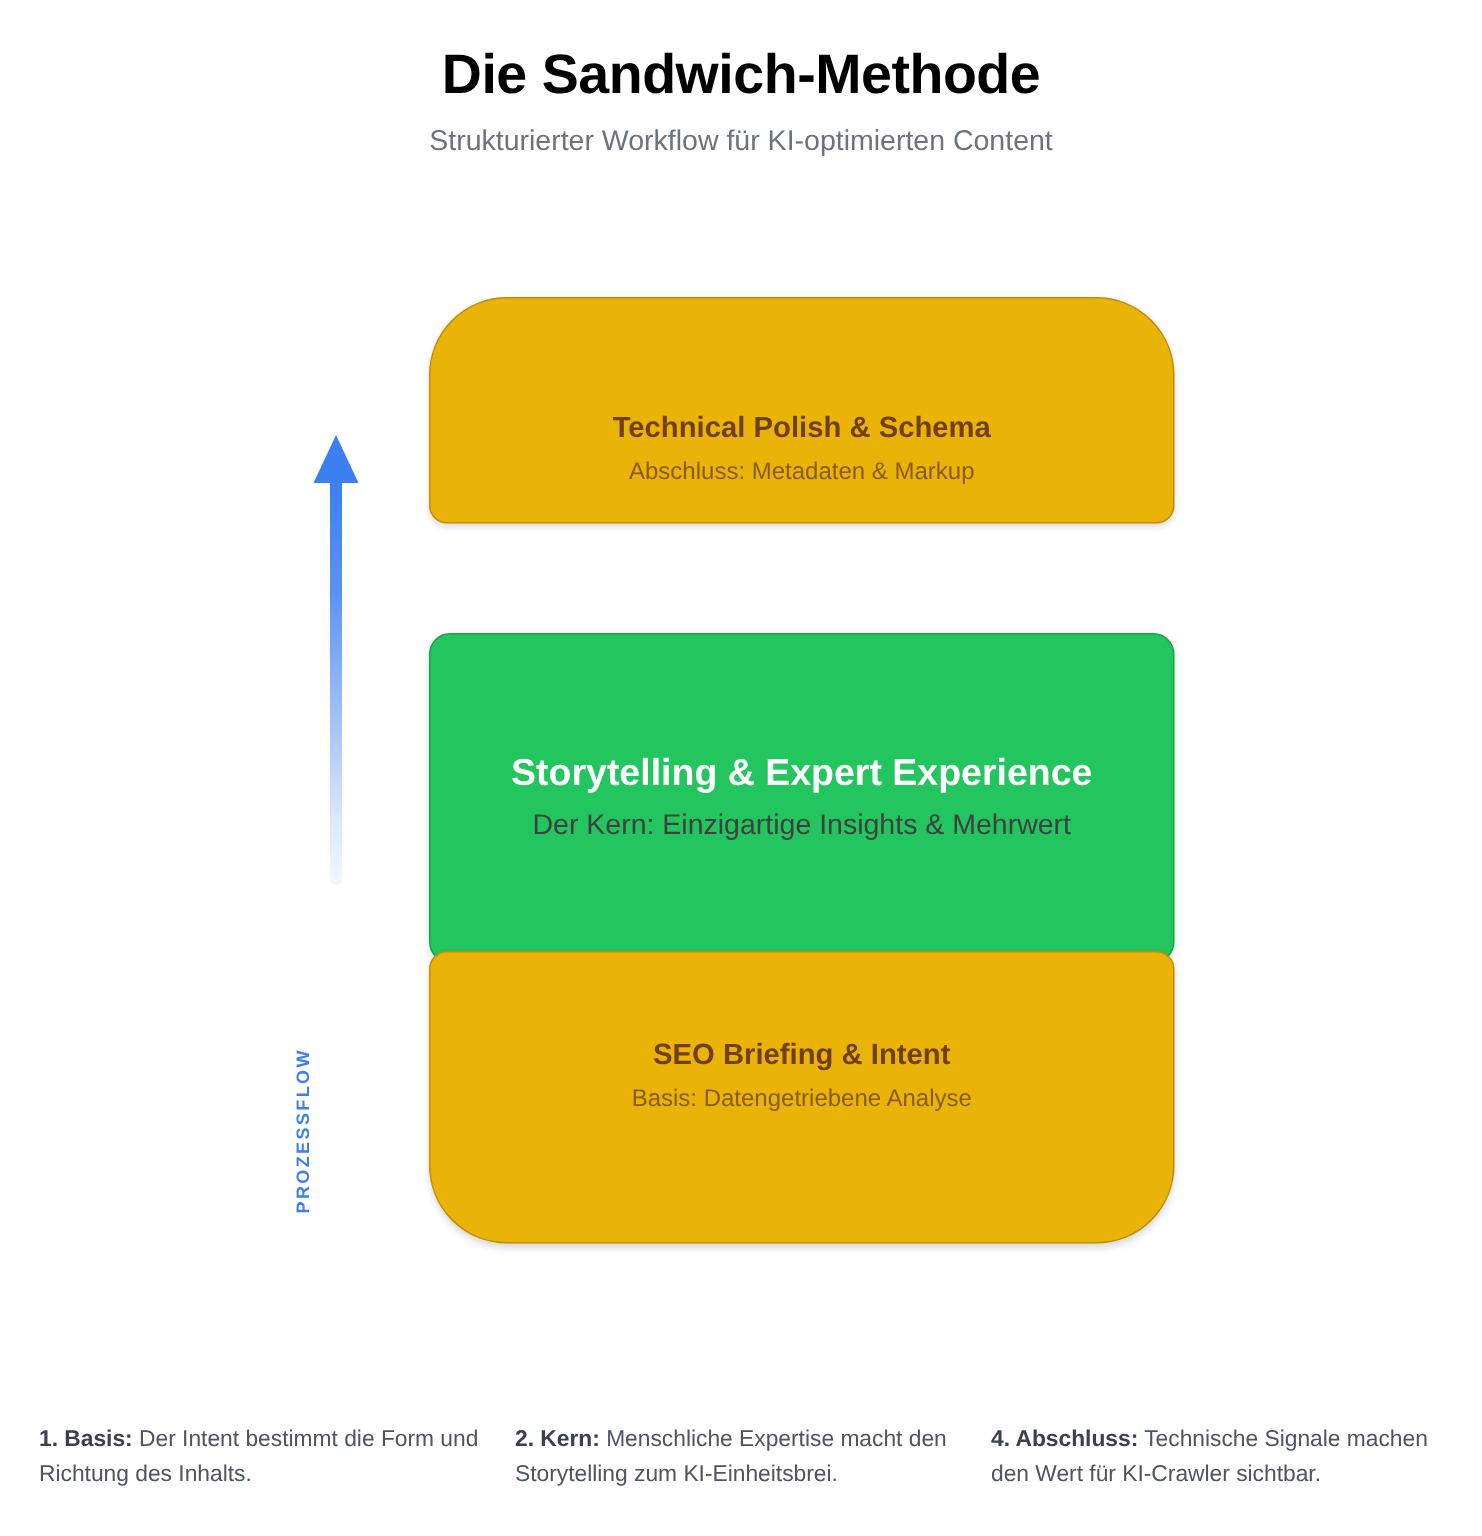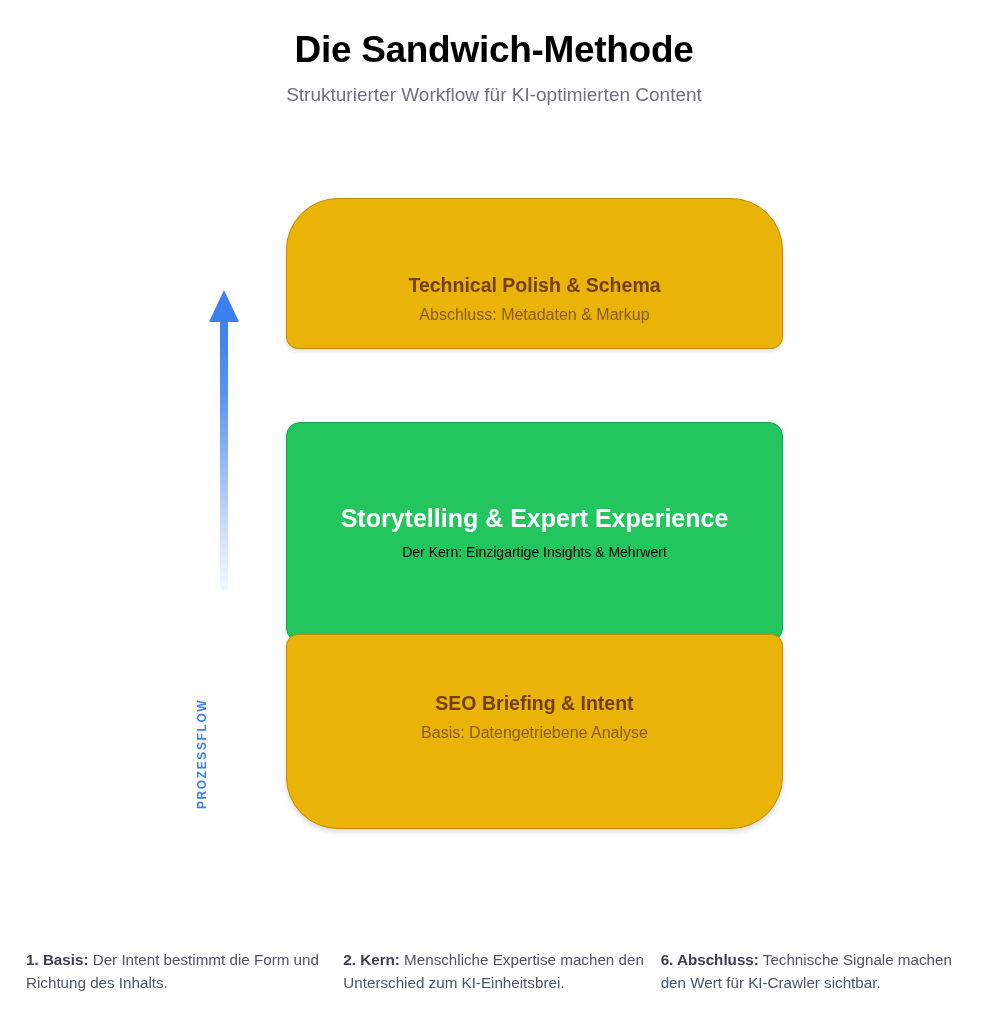--- a/index.html
+++ b/index.html
@@ -169,22 +169,22 @@
     color: #8a5a16;
     text-align: right;
   }
 
   .layer-mid .layer-title {
     font-size: 25px;
     color: #ffffff;
   }
 
   .layer-mid .layer-sub {
-    font-size: 14px;
-    color: #000000;
+    font-size: 19px;
+    color: #404040;
   }
 
   
   .legend {
     position: absolute;
     top: 948px;
     left: 26px;
     width: 940px;
     display: flex;
     gap: 12px;
@@ -236,20 +236,20 @@
       <div class="layer-sub">Basis: Datengetriebene Analyse</div>
     </div>
 
   </div>
 
   <div class="legend">
     <div class="legend-item">
       <b>1. Basis:</b><span> Der Intent bestimmt die Form und Richtung des Inhalts.</span>
     </div>
     <div class="legend-item">
-      <b>2. Kern:</b><span> Menschliche Expertise machen den Unterschied zum KI-Einheitsbrei.</span>
+      <b>2. Kern:</b><span> Menschliche Expertise macht den Storytelling zum KI-Einheitsbrei.</span>
     </div>
     <div class="legend-item">
-      <b>6. Abschluss:</b><span> Technische Signale machen den Wert für KI-Crawler sichtbar.</span>
+      <b>4. Abschluss:</b><span> Technische Signale machen den Wert für KI-Crawler sichtbar.</span>
     </div>
   </div>
 
 </div>
 
 </body></html>

